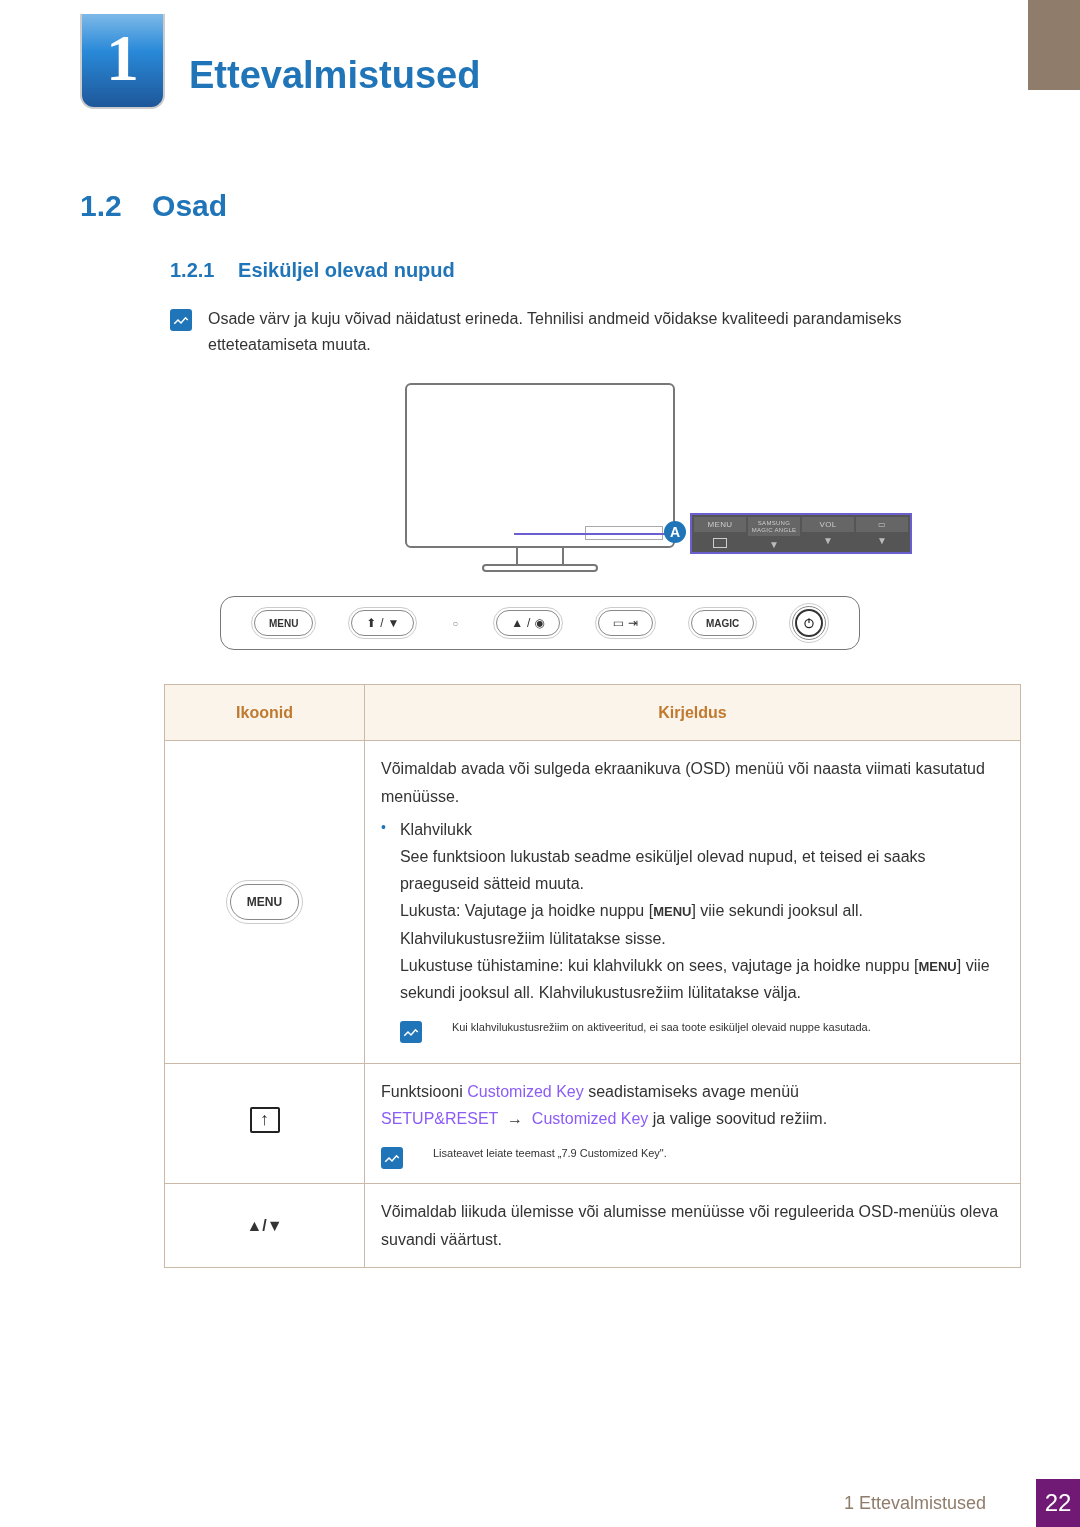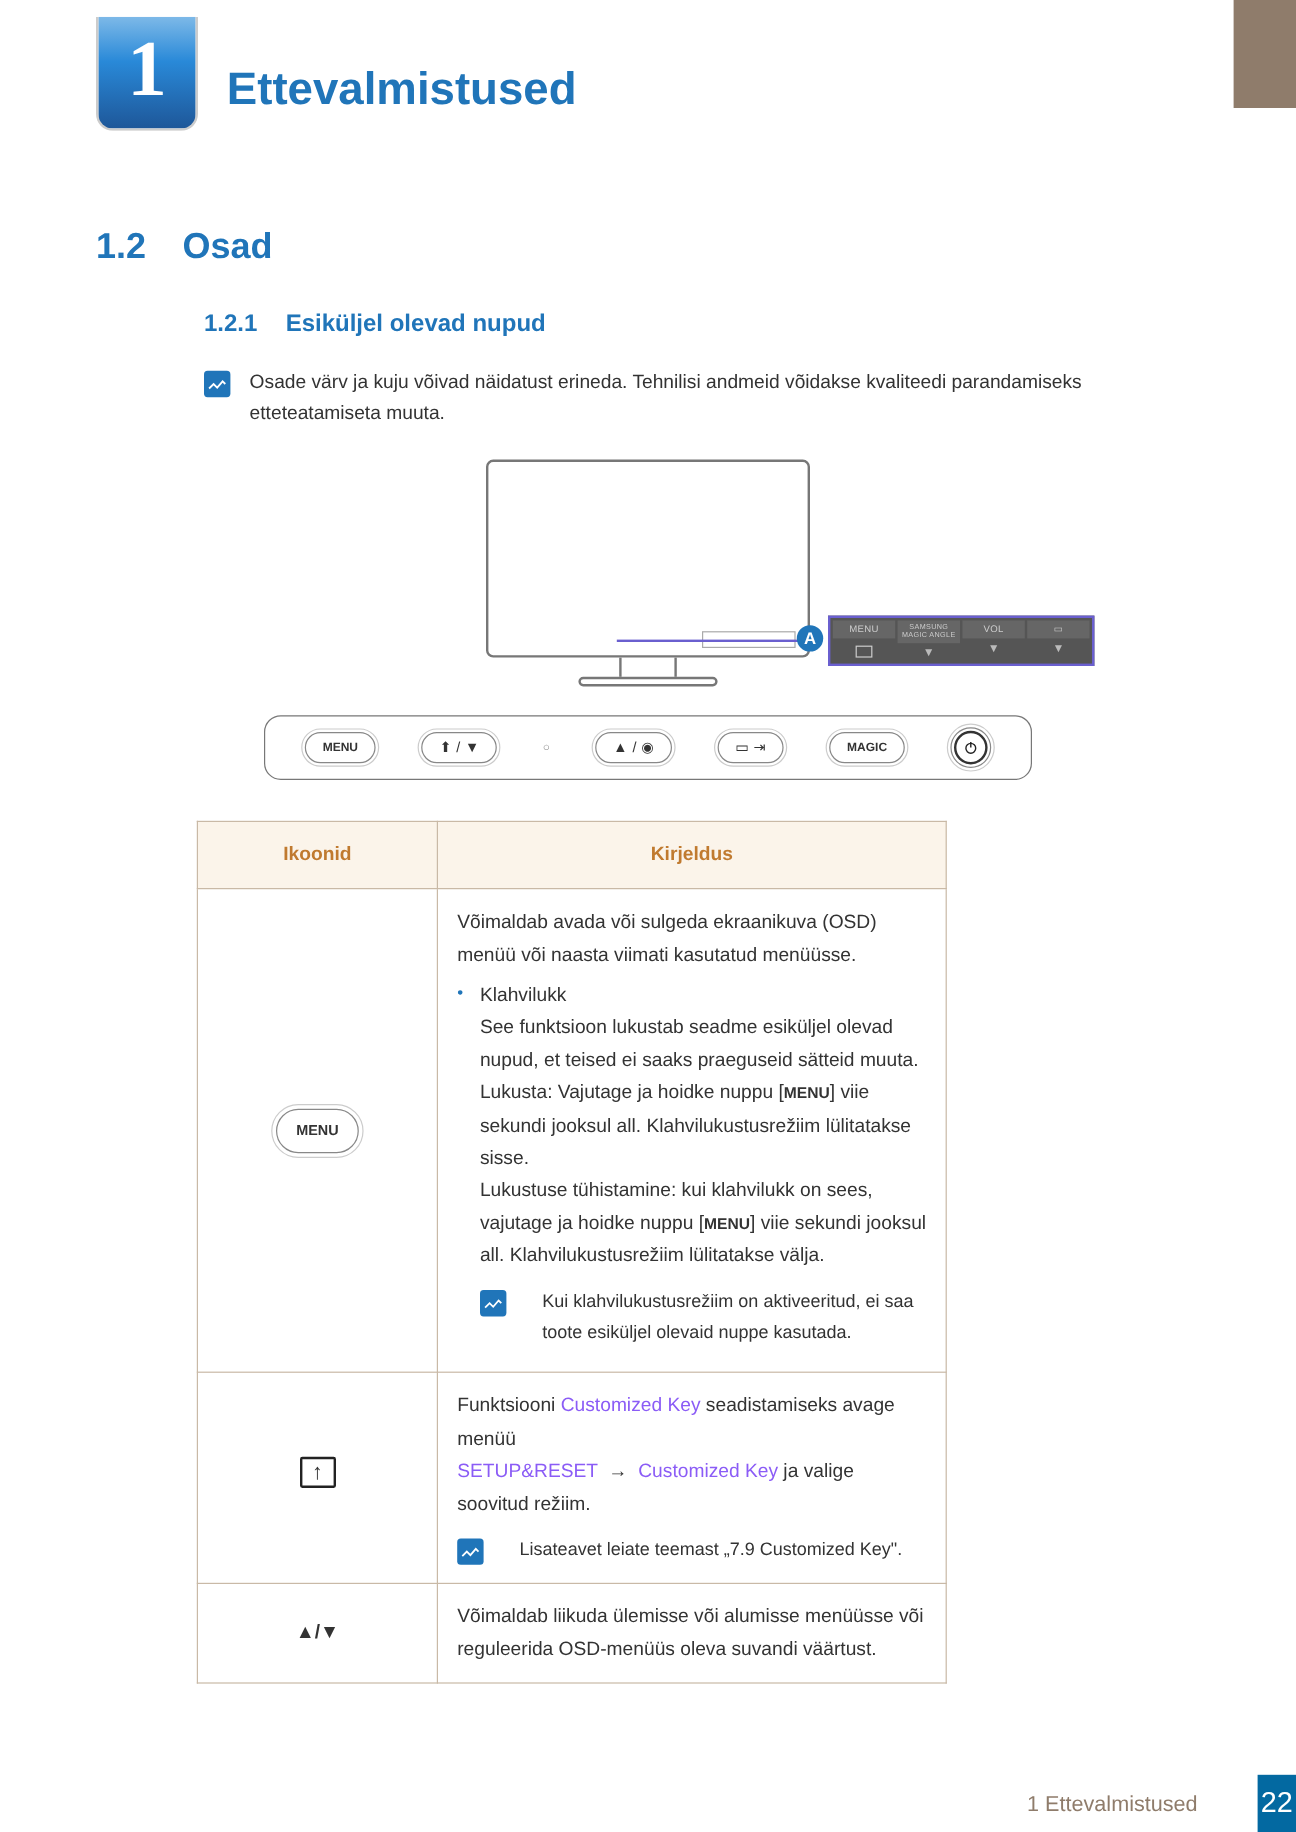--- a/index.html
+++ b/index.html
@@ -197,21 +197,21 @@
   .obtn .menu-label { font-weight: bold; font-size: 10px; }
   .obtn svg { width: 14px; height: 14px; }
   .power-circle {
     width: 28px; height: 28px;
     border: 2px solid #333;
     border-radius: 50%;
     display: flex; align-items: center; justify-content: center;
   }
   
   .icon-table {
-    width: 625px;
+    width: 857px;
     margin: 34px 0 0 164px;
     border-collapse: collapse;
   }
   .icon-table th, .icon-table td {
     border: 1px solid #c9b9a6;
     padding: 14px 16px;
     vertical-align: top;
     line-height: 1.7;
   }
   .icon-table th {
@@ -244,21 +244,21 @@
   }
   .bullet-row { display: flex; gap: 14px; margin: 6px 0; }
   .bullet-dot { color: #2075b9; font-size: 14px; line-height: 1.7; }
   .inline-bold { font-weight: bold; font-size: 13px; }
   .inner-note {
     display: flex;
     align-items: flex-start;
     margin-top: 12px;
     gap: 14px;
   }
-  .inner-note .txt { flex: 1; font-size: 15px; }
+  .inner-note .txt { flex: 1; font-size: 11px; }
   .orange { color: #8b5cf6; font-weight: normal; }
   .up-icon {
     display: inline-block;
     width: 30px; height: 26px;
     border: 2px solid #222;
     border-radius: 2px;
     position: relative;
   }
   .up-icon::after {
     content: "↑";
@@ -279,22 +279,22 @@
     align-items: stretch;
     gap: 36px;
   }
   .footer-text {
     color: #8f7c6b;
     font-size: 18px;
     align-self: center;
     padding-right: 14px;
   }
   .footer-page {
-    width: 32px;
-    background: #0369a1;
+    width: 44px;
+    background: #701a75;
     color: #fff;
     font-size: 24px;
     display: flex;
     align-items: center;
     justify-content: center;
   }
 </style>
 </head>
 <body>
 

